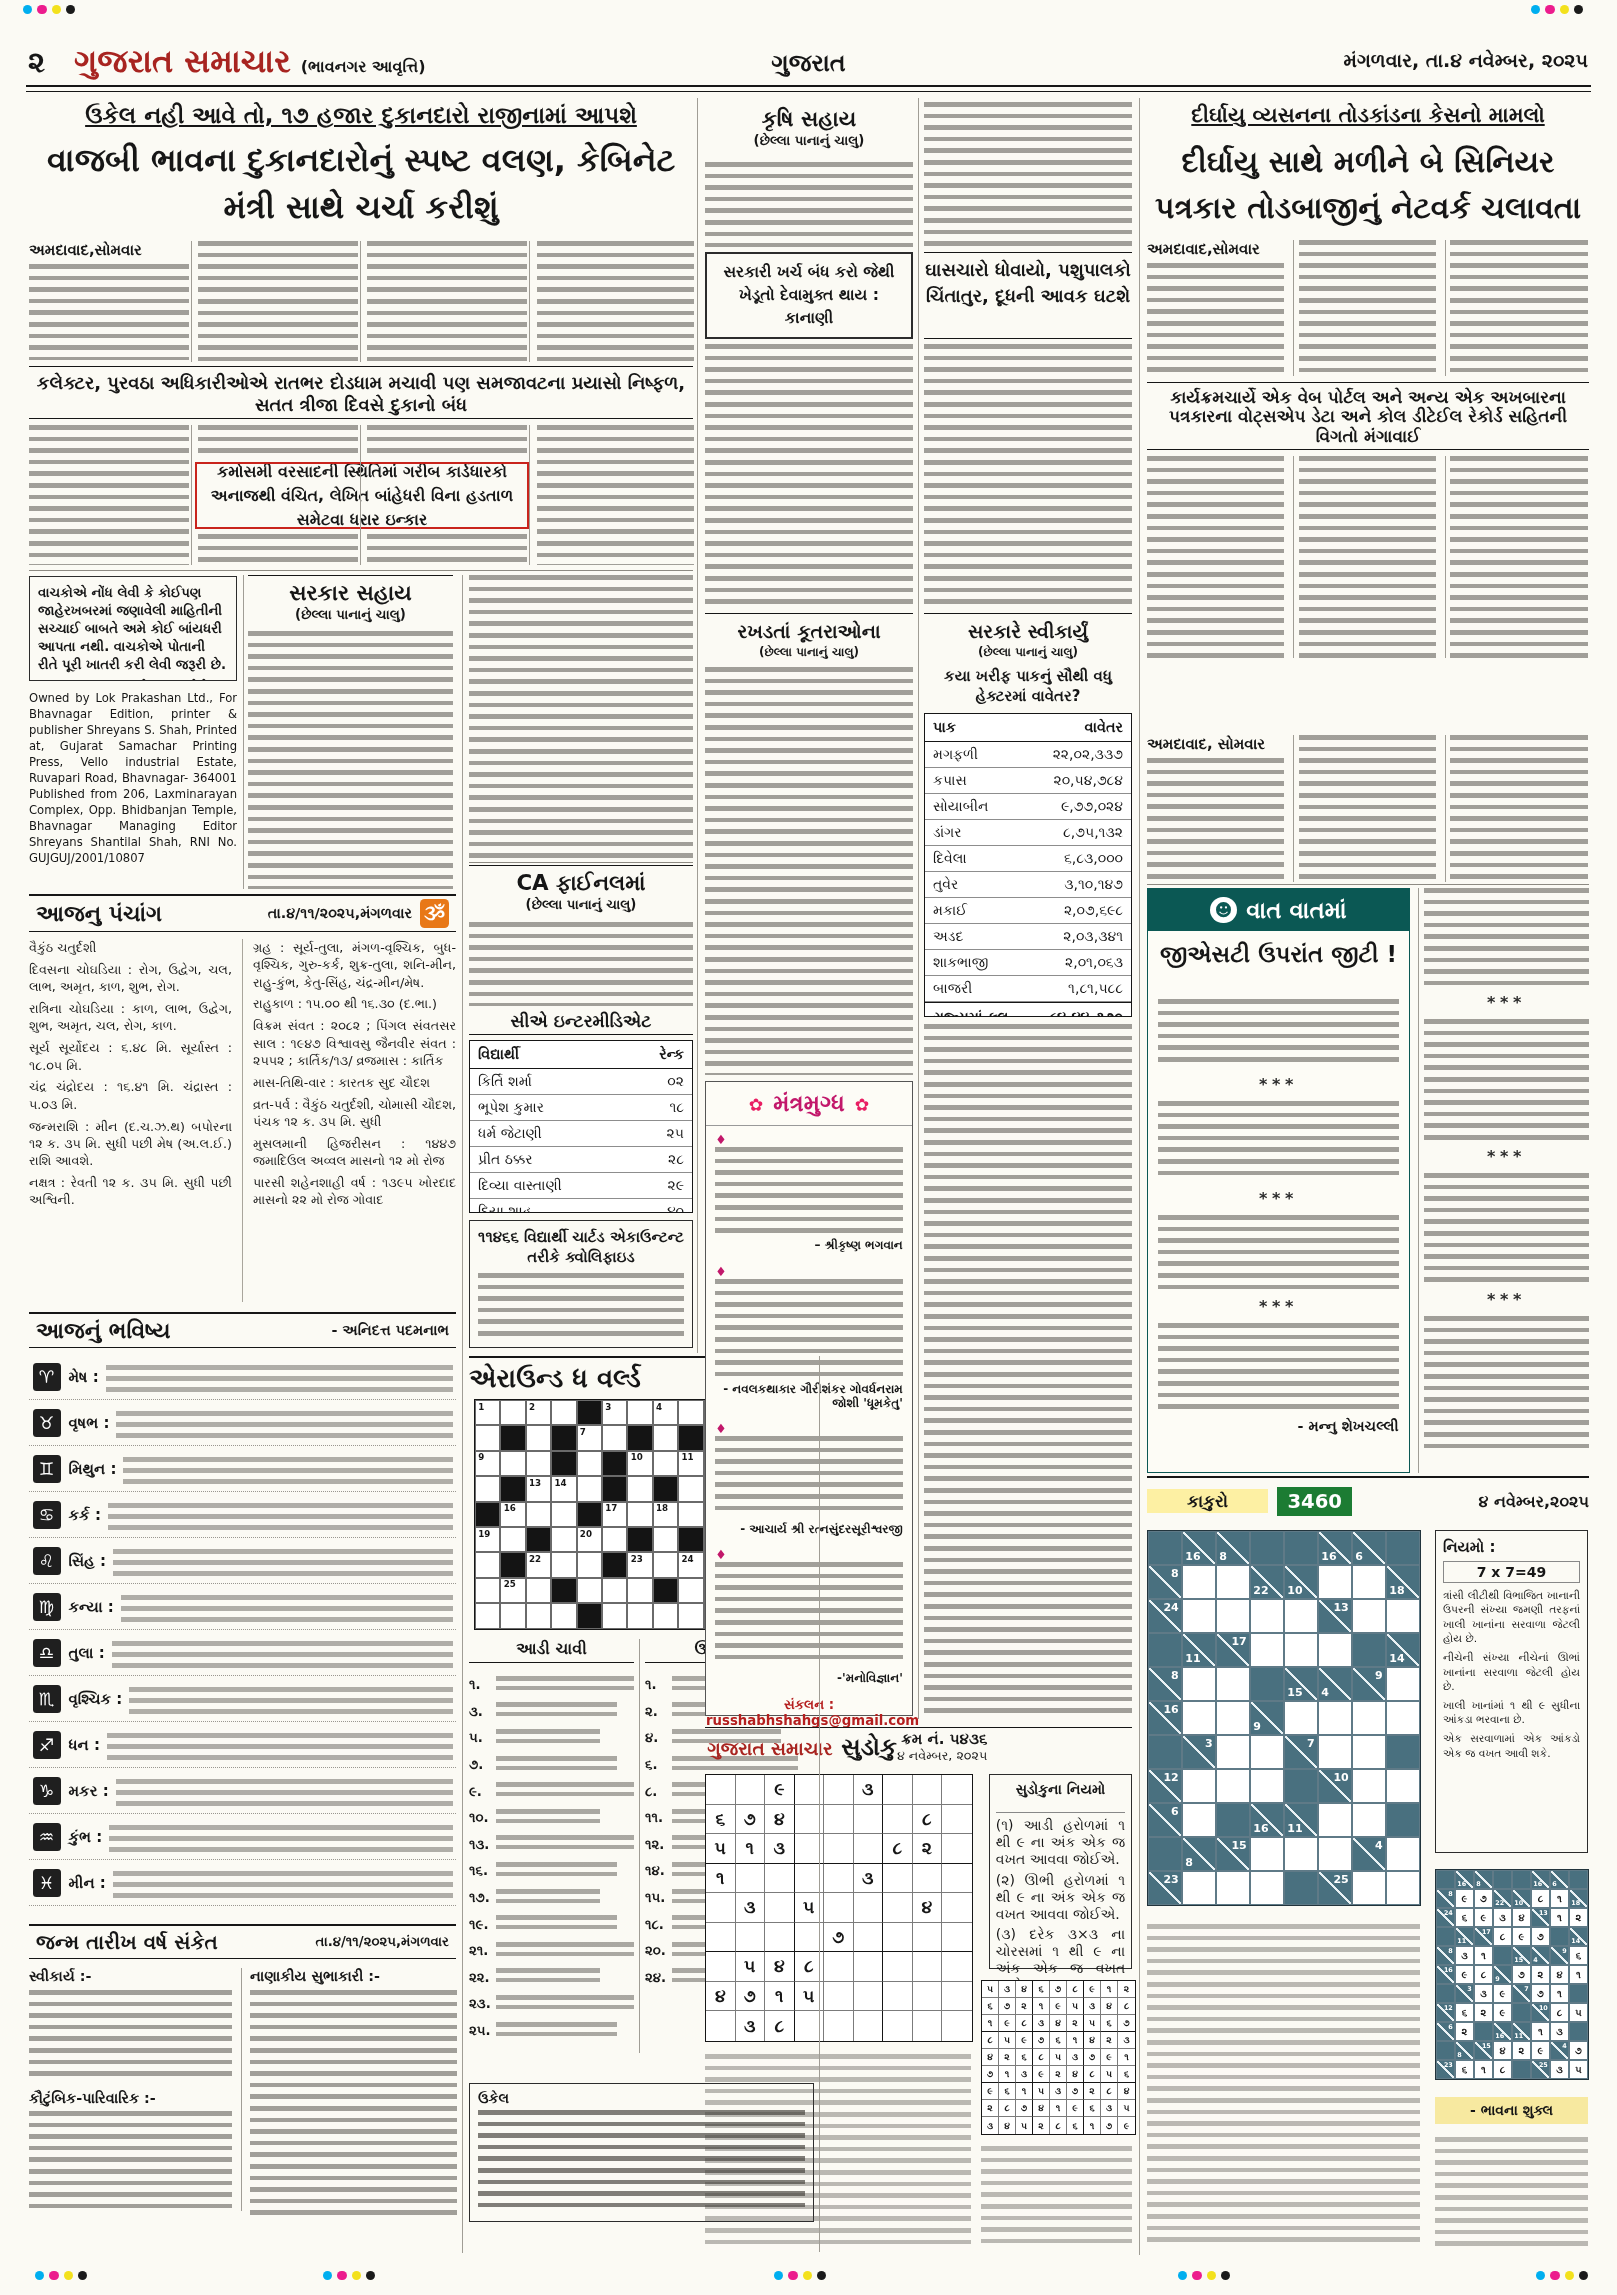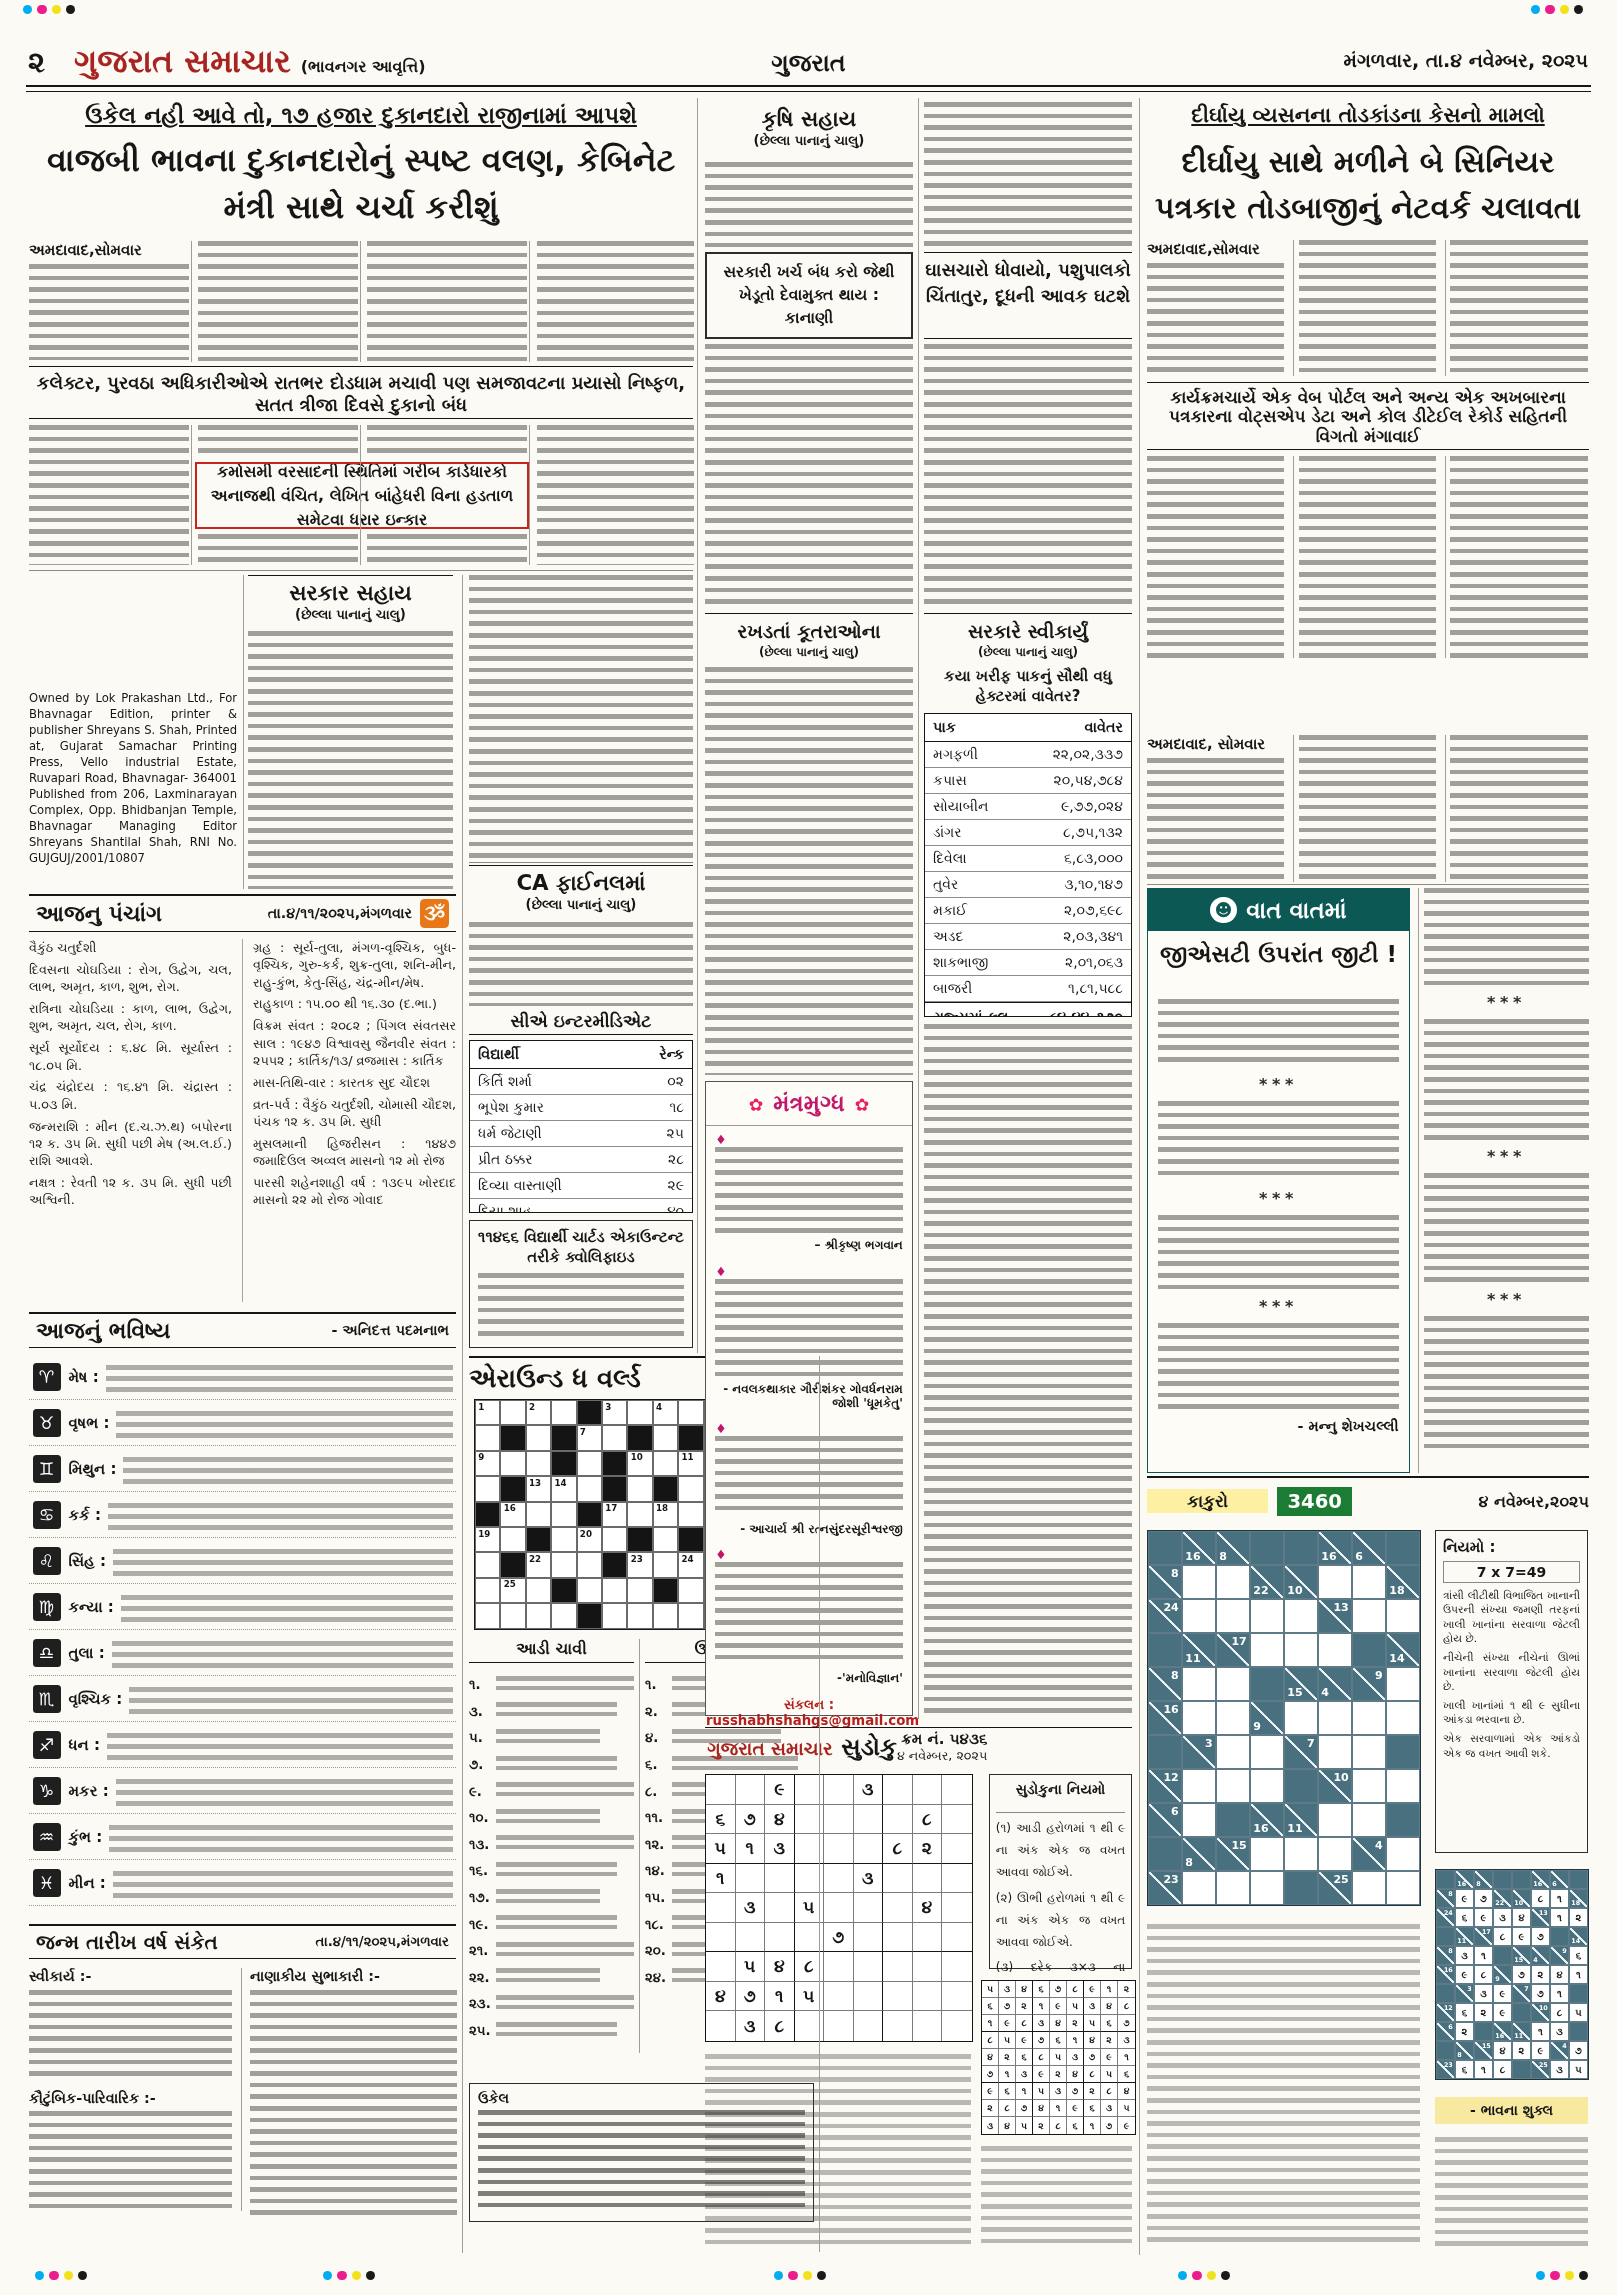--- a/index.html
+++ b/index.html
@@ -69,21 +69,21 @@
 .redbox{border:2.9px solid #c9241c;background:#fbfaf4;display:flex;align-items:center;justify-content:center;padding:4.6px 10.4px}
 .crosshead{border-top:1.7px solid #161616;border-bottom:1.7px solid #161616;font-weight:bold;text-align:center;padding:4.6px 5.8px}
 #vaat{border:1.7px solid #0b5854;background:#fdfcf6}
 #vaatHead{background:#0b5854;color:#fff;height:42px;display:flex;align-items:center;justify-content:center;gap:9.2px;font-size:23px;font-weight:bold}
 .sep3{text-align:center;font-weight:bold;font-size:16px;letter-spacing:4.6px;margin:7px 0;color:#2c2c2c}
 .mitem{padding:5.8px 9.2px}
 .mattrib{text-align:right;font-weight:bold;font-size:12px;margin-top:4.6px}
 .mbullet{color:#c2186b;font-size:12.7px;font-weight:bold;margin-right:4.6px}
 .dots{position:absolute;display:flex}
 .dots i{width:9.2px;height:9.2px;border-radius:50%;margin-right:5.2px;display:block}
-.srule{font-size:12px;line-height:22px;margin-bottom:3.5px;text-align:justify}
+.srule{font-size:14px;line-height:17px;margin-bottom:3.5px;text-align:justify}
 .krule{font-size:10.7px;line-height:14.4px;margin-bottom:4.6px;text-align:justify}
 .janlabel{font-weight:bold;font-size:14.4px;margin-bottom:4.6px}
 </style>
 </head>
 <body>
 
 <div id="sheet">
 
   <div class="dots" style="left:23px;top:4.6px">
       <i style="background:#00aeef"></i>
@@ -130,20 +130,24 @@
   <div class="abs redbox clip b ctr" style="left:195px;top:462px;width:334px;height:67px;font-size:16px;line-height:24px">કમોસમી વરસાદની સ્થિતિમાં ગરીબ કાર્ડધારકો અનાજથી વંચિત, લેખિત બાંહેધરી વિના હડતાળ સમેટવા ધરાર ઇન્કાર</div>
 
   <div class="vr" style="left:191px;top:241px;height:121px"></div>
   <div class="vr" style="left:360px;top:241px;height:121px"></div>
   <div class="vr" style="left:529px;top:241px;height:121px"></div>
   <div class="vr" style="left:191px;top:425px;height:140px"></div>
   <div class="vr" style="left:360px;top:425px;height:140px"></div>
   <div class="vr" style="left:529px;top:425px;height:140px"></div>
   <div class="hrg" style="left:29px;top:570px;width:664px;height:1.2px"></div>
 
+  <div class="abs box clip" style="left:29px;top:576px;width:208px;height:105px;padding:7px 8px;font-size:13.3px;line-height:18px;font-weight:600">
+    <span>વાચકોએ નોંધ લેવી કે કોઈપણ જાહેરખબરમાં જણાવેલી માહિતીની સચ્ચાઈ બાબતે અમે કોઈ બાંયધરી આપતા નથી. વાચકોએ પોતાની રીતે પૂરી ખાતરી કરી લેવી જરૂરી છે.</span>
+    <div class="rt b" style="font-size:13.3px;margin-top:3.5px">- જાહેરખબર મેનેજર</div>
+  </div>
   <div class="abs clip jst" style="left:29px;top:690px;width:208px;height:198px;font-size:11.6px;line-height:16px">Owned by Lok Prakashan Ltd., For Bhavnagar Edition, printer &amp; publisher Shreyans S. Shah, Printed at, Gujarat Samachar Printing Press, Vello industrial Estate, Ruvapari Road, Bhavnagar- 364001 Published from 206, Laxminarayan Complex, Opp. Bhidbanjan Temple, Bhavnagar Managing Editor Shreyans Shantilal Shah, RNI No. GUJGUJ/2001/10807</div>
 
   <div class="abs sechead" style="left:248px;top:575px;width:205px;height:53px">
     <div class="stitle">સરકાર સહાય</div>
     <div class="scont">(છેલ્લા પાનાનું ચાલુ)</div>
   </div>
   <div class="abs greek" style="left:248px;top:631px;width:205px;height:258px"></div>
   <div class="abs greek" style="left:469px;top:575px;width:224px;height:283px"></div>
   <div class="vr" style="left:243px;top:575px;height:314px"></div>
 

